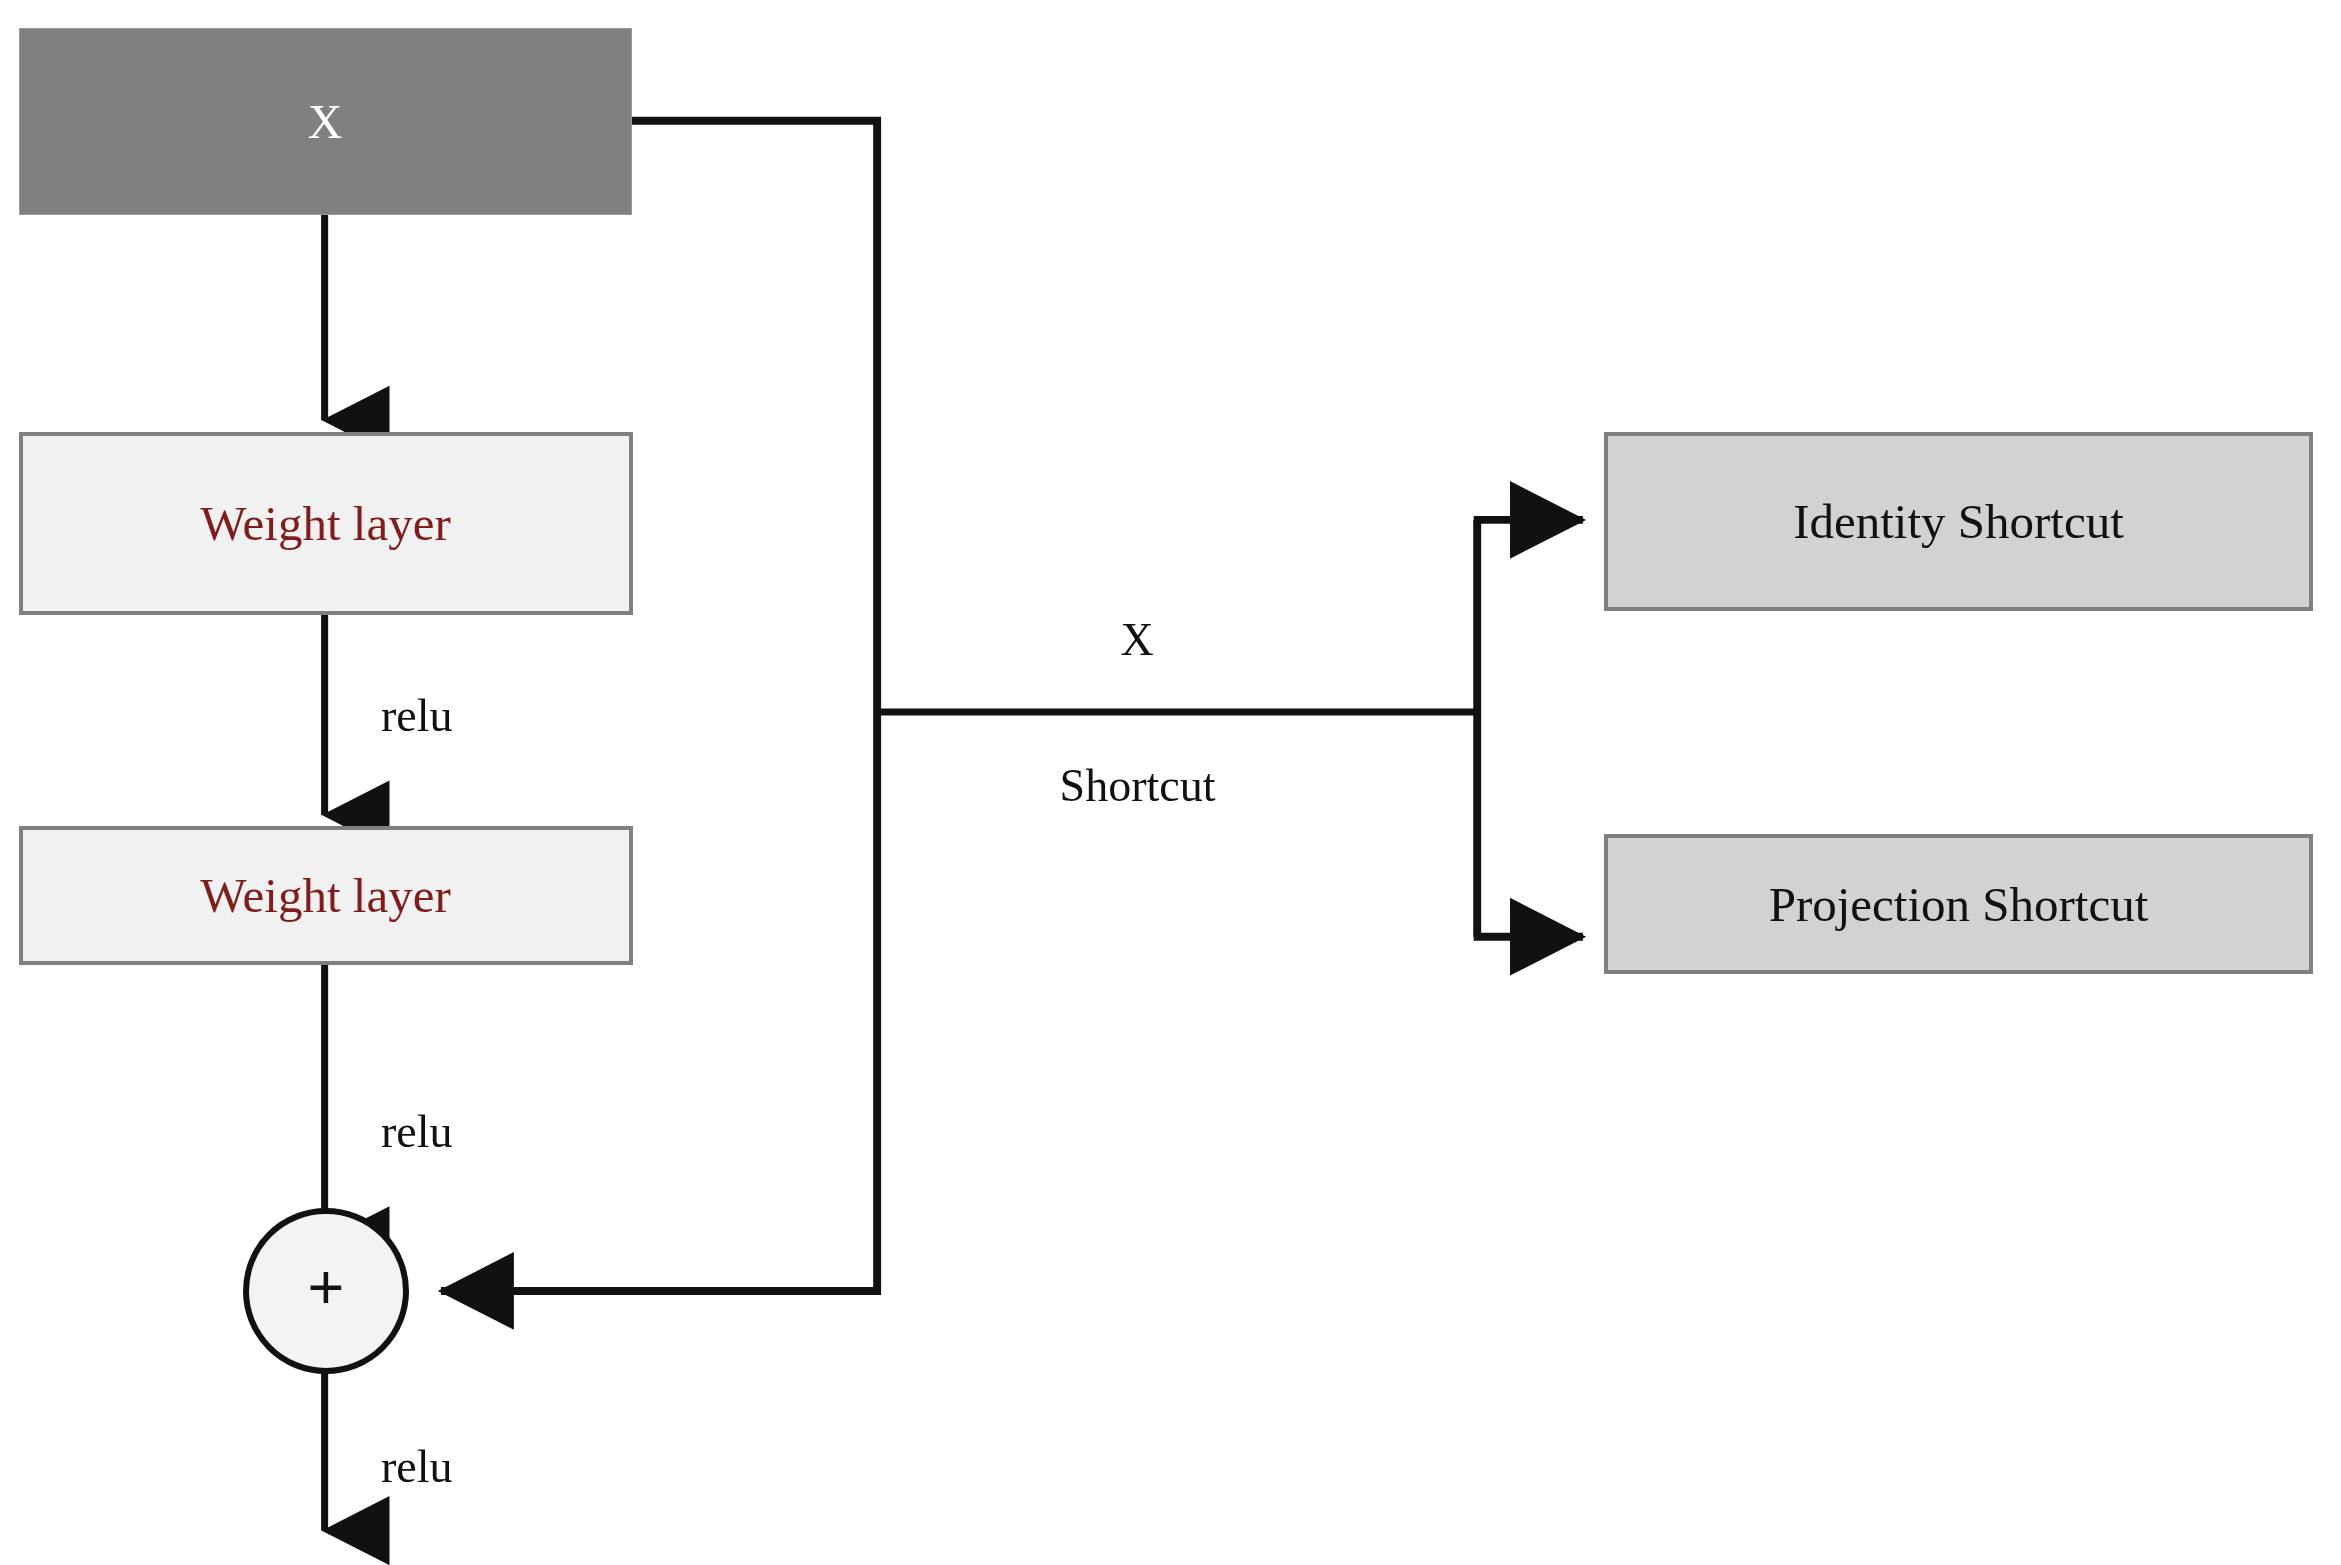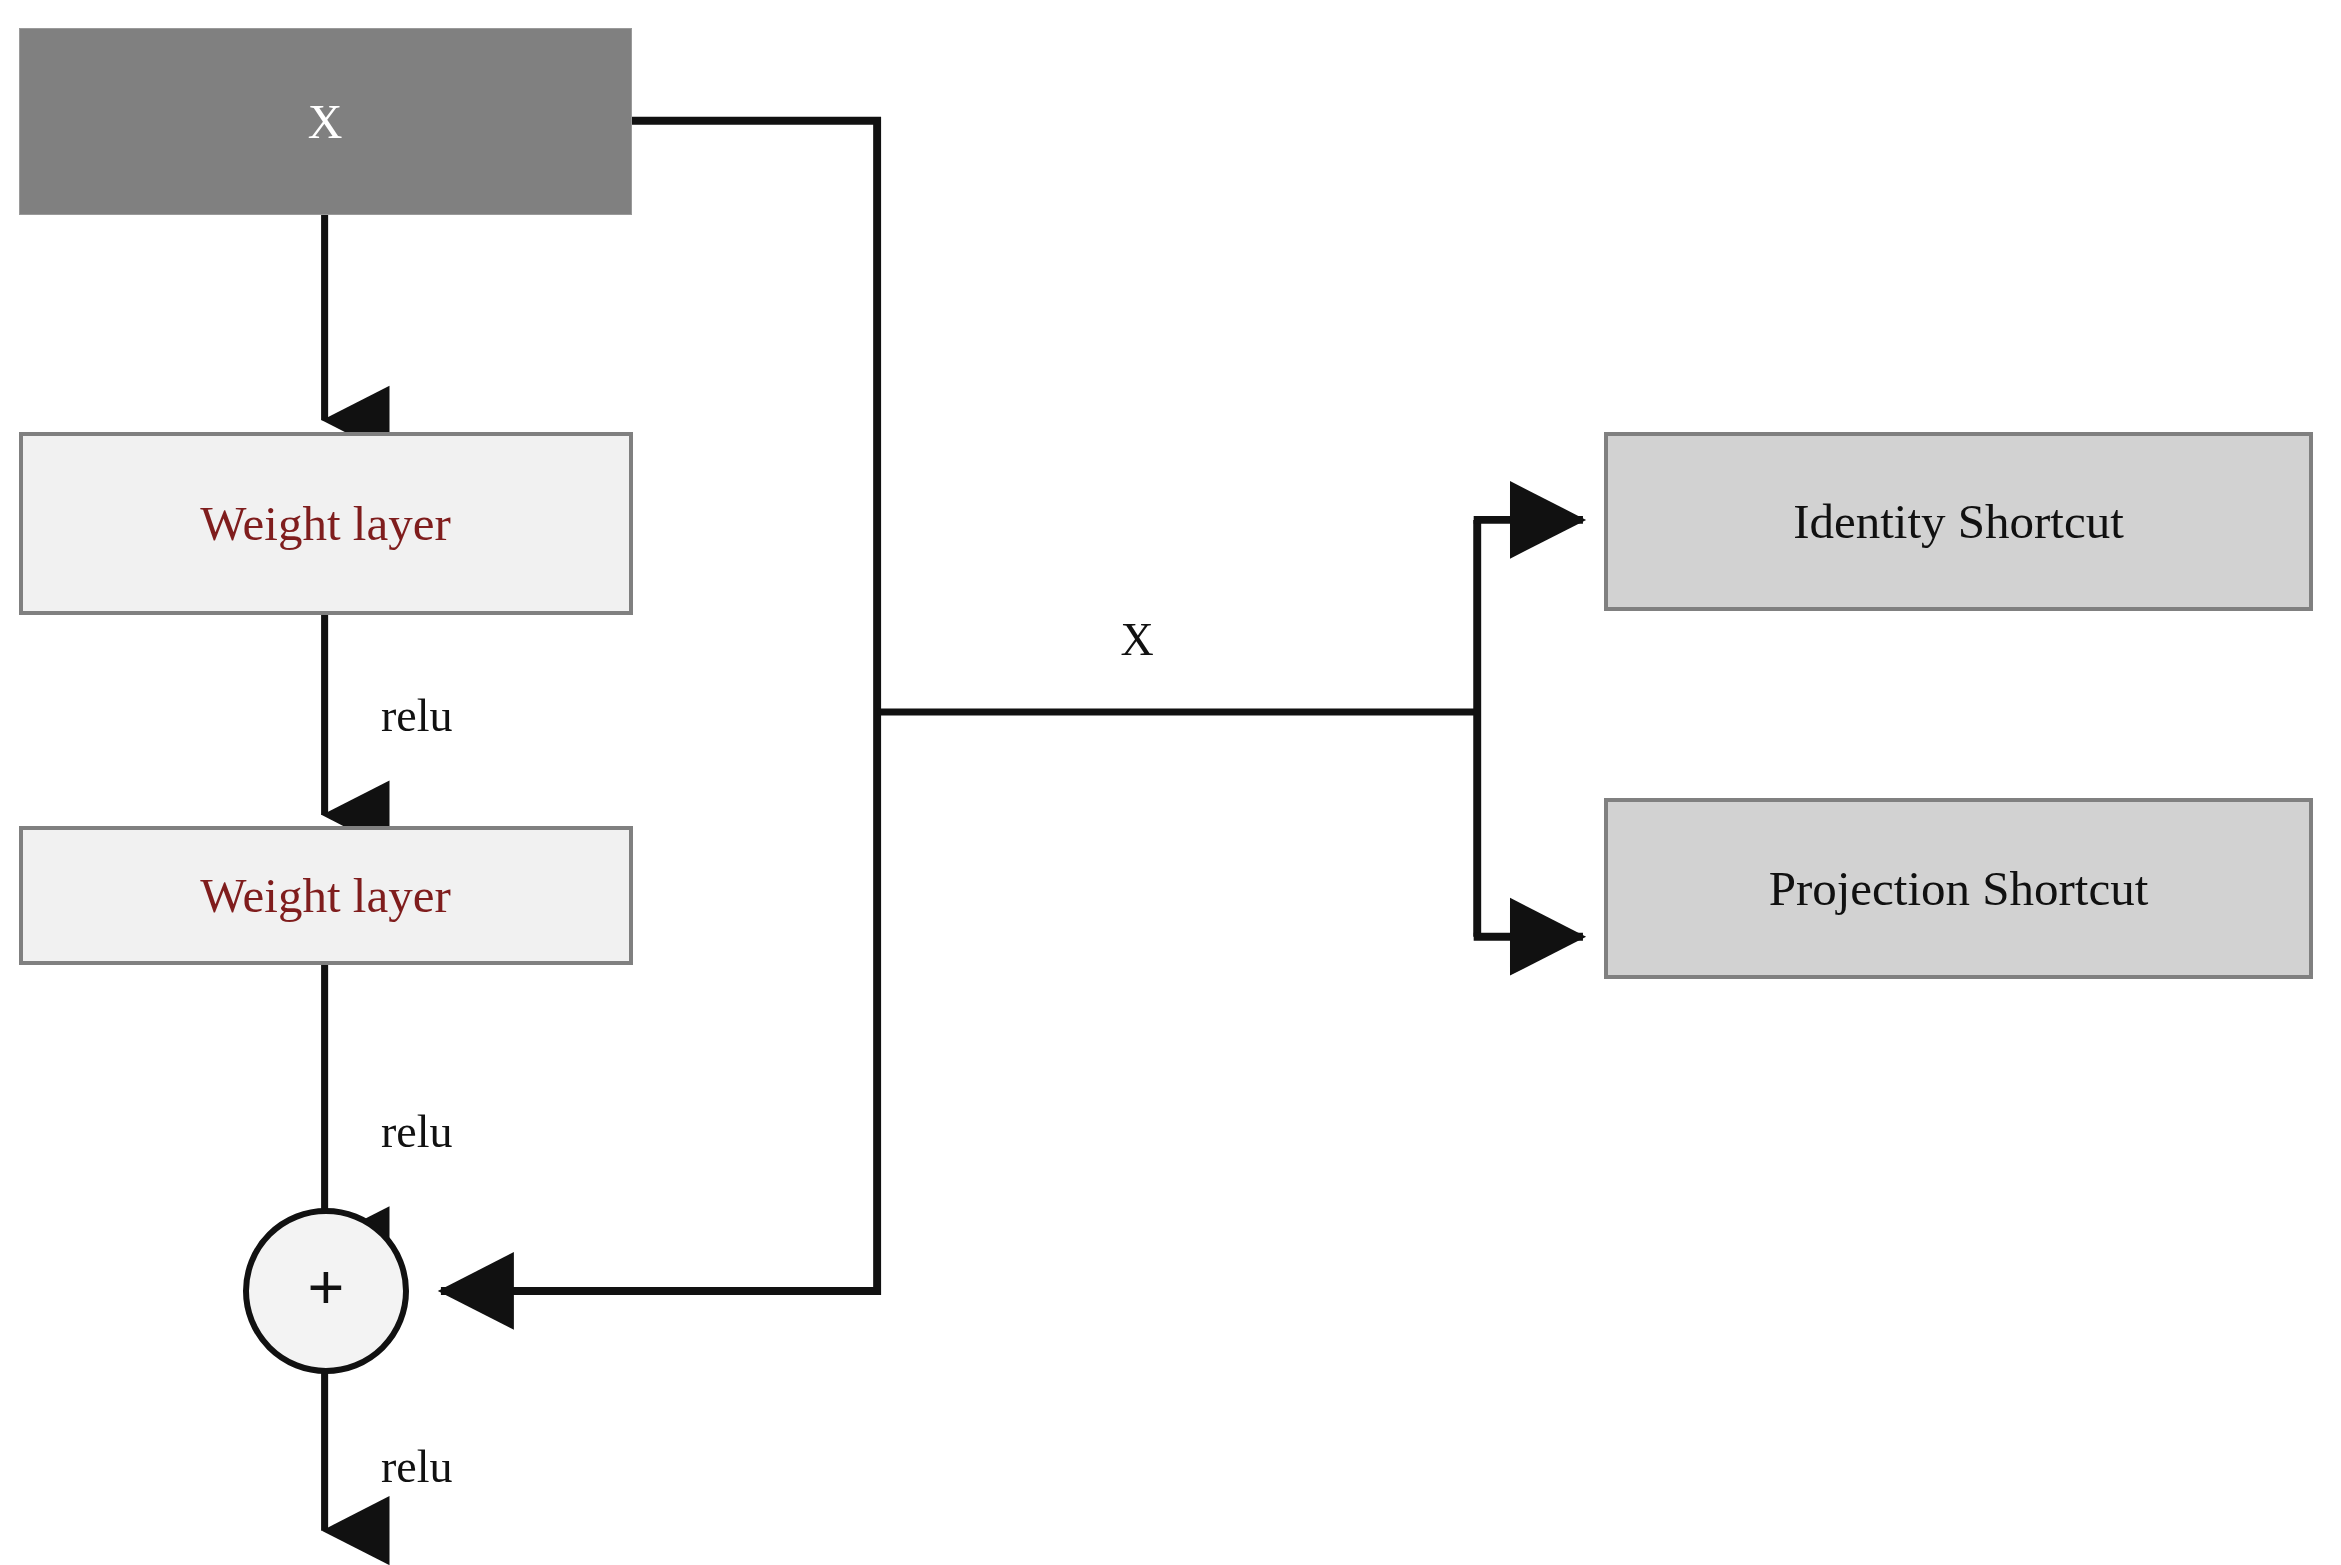--- a/index.html
+++ b/index.html
@@ -133,27 +133,28 @@
   </div>
 
   <div class="sum-node" style="left:243px; top:1208px; width:166px; height:166px;">
     <span class="sum-glyph">+</span>
   </div>
 
   <div class="node-box node-shortcut" style="left:1604px; top:432px; width:709px; height:179px;">
     <span>Identity Shortcut</span>
   </div>
 
-  <div class="node-box node-shortcut" style="left:1604px; top:798px; width:709px; height:181px;text-align:right;">
+  <div class="node-box node-shortcut" style="left:1604px; top:834px; width:709px; height:140px;text-align:right;">
     <span>Projection Shortcut</span>
   </div>
 
   <div class="edge-label" style="left:381px; top:693px;">relu</div>
 
   <div class="edge-label" style="left:381px; top:1109px;">relu</div>
 
   <div class="edge-label" style="left:381px; top:1444px;">relu</div>
 
   <div class="edge-label center" style="left:1049px; top:617px; width:176px;">X</div>
 
+  <div class="edge-label center" style="left:961px; top:763px; width:353px;">Shortcut</div>
 
 </div>
 
 
 </body></html>

